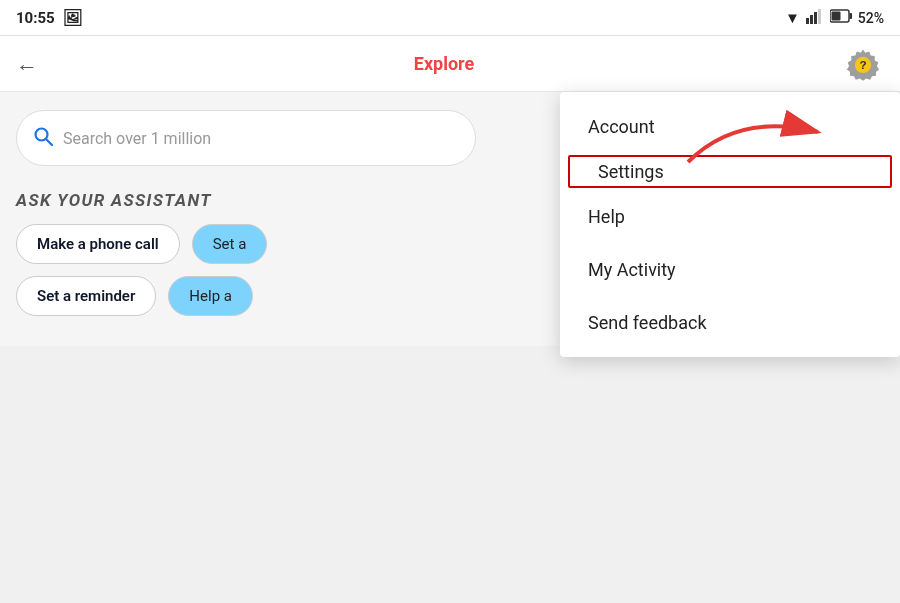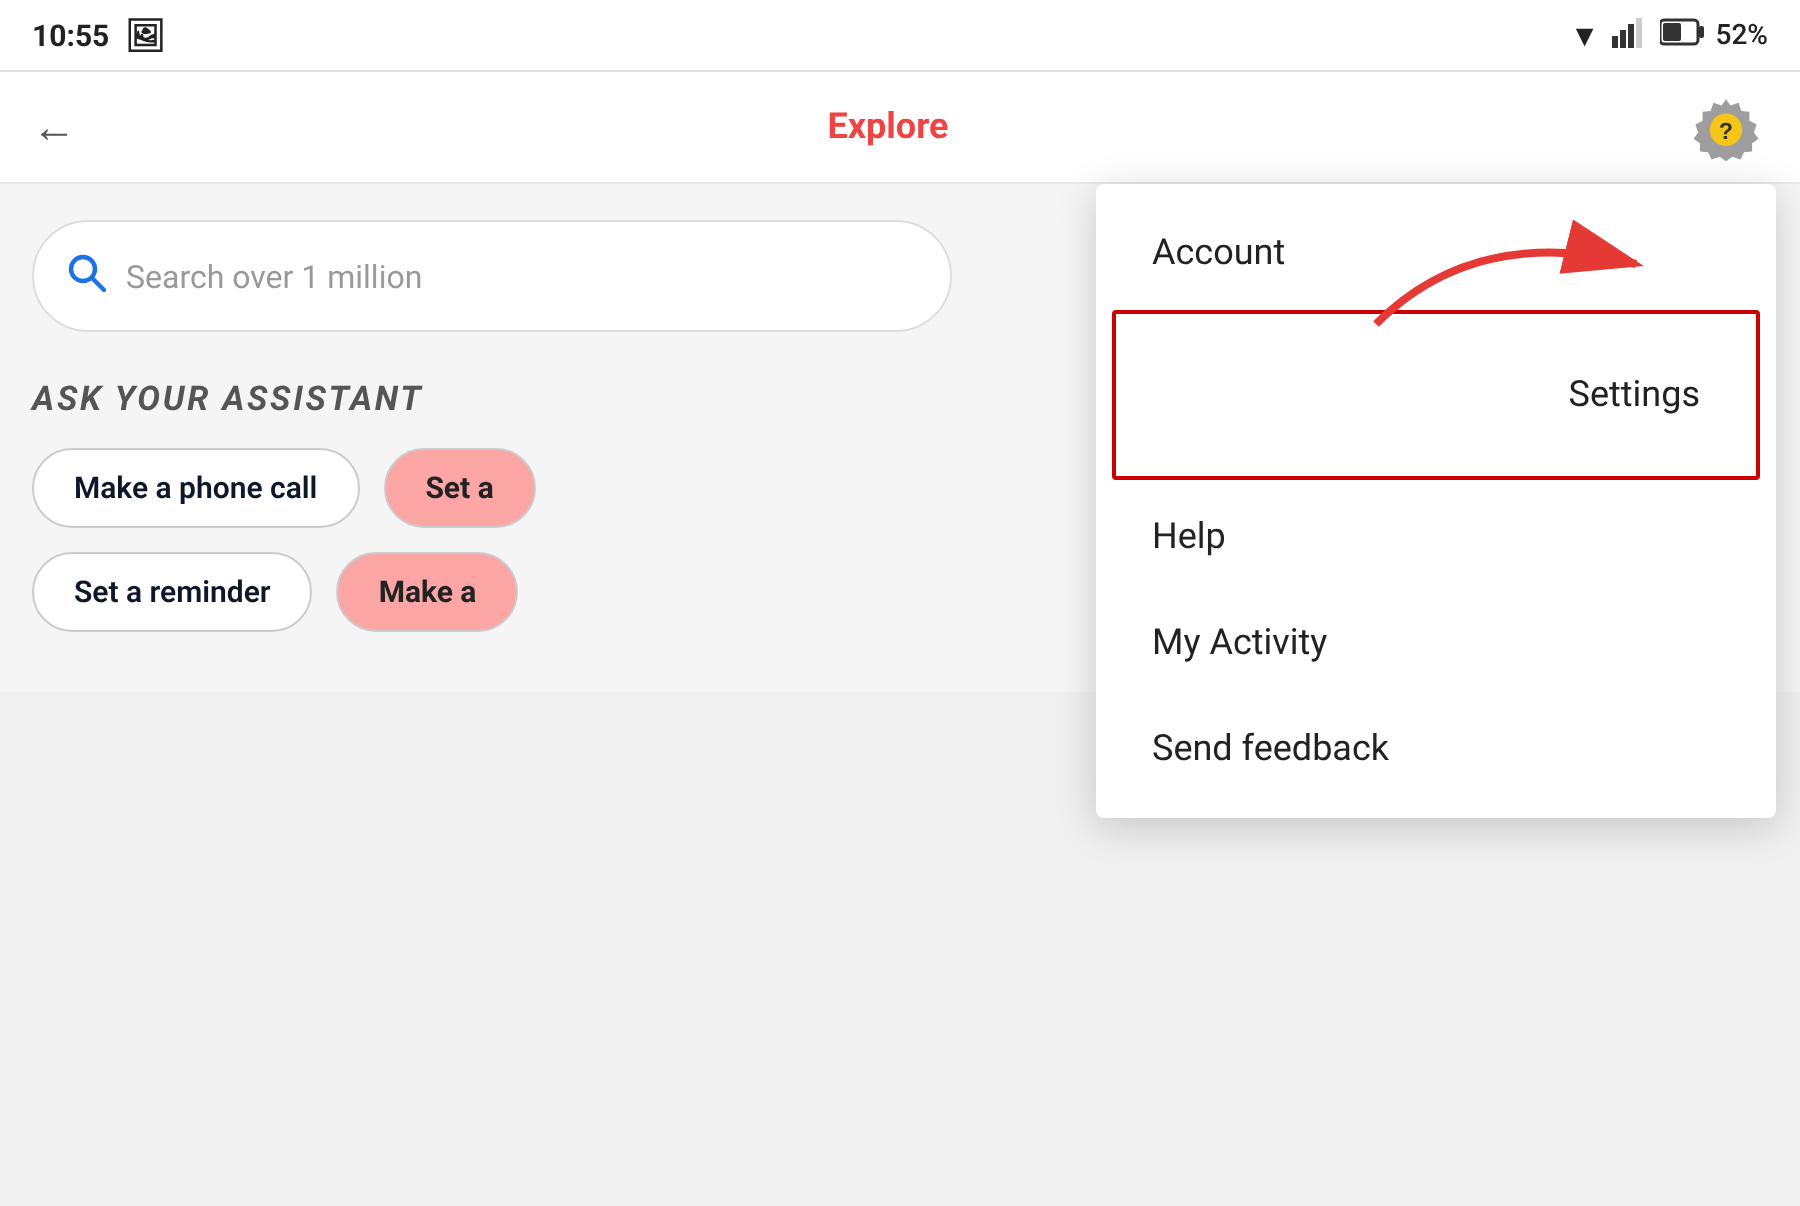--- a/index.html
+++ b/index.html
@@ -123,64 +123,63 @@
       border: 1.5px solid #ccc;
       border-radius: 24px;
       padding: 10px 20px;
       font-size: 15px;
       font-weight: 600;
       color: #0f172a;
       cursor: pointer;
       white-space: nowrap;
     }
     .chip-truncated {
-      background: #fca5a5;
+      background: #7dd3fc;
       border: 1.5px solid #ccc;
       border-radius: 24px;
       padding: 10px 20px;
       font-size: 15px;
-      font-weight: 700;
+      font-weight: 400;
       color: #222;
       cursor: pointer;
       white-space: nowrap;
       overflow: hidden;
       max-width: 180px;
     }
 
     
     .dropdown-overlay {
       position: absolute;
       top: 56px;
-      right: 12px;
+      right: 0;
       width: 340px;
       background: #fff;
       box-shadow: 0 4px 20px rgba(0,0,0,0.18);
       border-radius: 4px;
       z-index: 100;
       padding: 8px 0;
     }
     .menu-item {
       padding: 16px 28px;
       font-size: 18px;
       color: #222;
       cursor: pointer;
       background: transparent;
       transition: background 0.1s;
       font-weight: 400;
     }
     .menu-item-settings {
-      padding: 30px 28px;
+      padding: 4px 28px;
       font-size: 18px;
       color: #222;
       cursor: pointer;
       background: transparent;
       border: 2px solid #cc0000;
       margin: 2px 8px;
       border-radius: 2px;
-      text-align: right;
     }
 
     
     .red-arrow-wrap {
       position: absolute;
       top: 56px;
       right: 42px;
       z-index: 200;
       pointer-events: none;
     }
@@ -277,15 +276,15 @@
 
   <div class="section-label">ASK YOUR ASSISTANT</div>
 
   <div class="chips-row">
     <div class="chip">Make a phone call</div>
     <div class="chip-truncated">Set a</div>
   </div>
 
   <div class="chips-row">
     <div class="chip">Set a reminder</div>
-    <div class="chip-truncated">Make a</div>
+    <div class="chip-truncated">Help a</div>
   </div>
 </div>
 
 </body></html>

